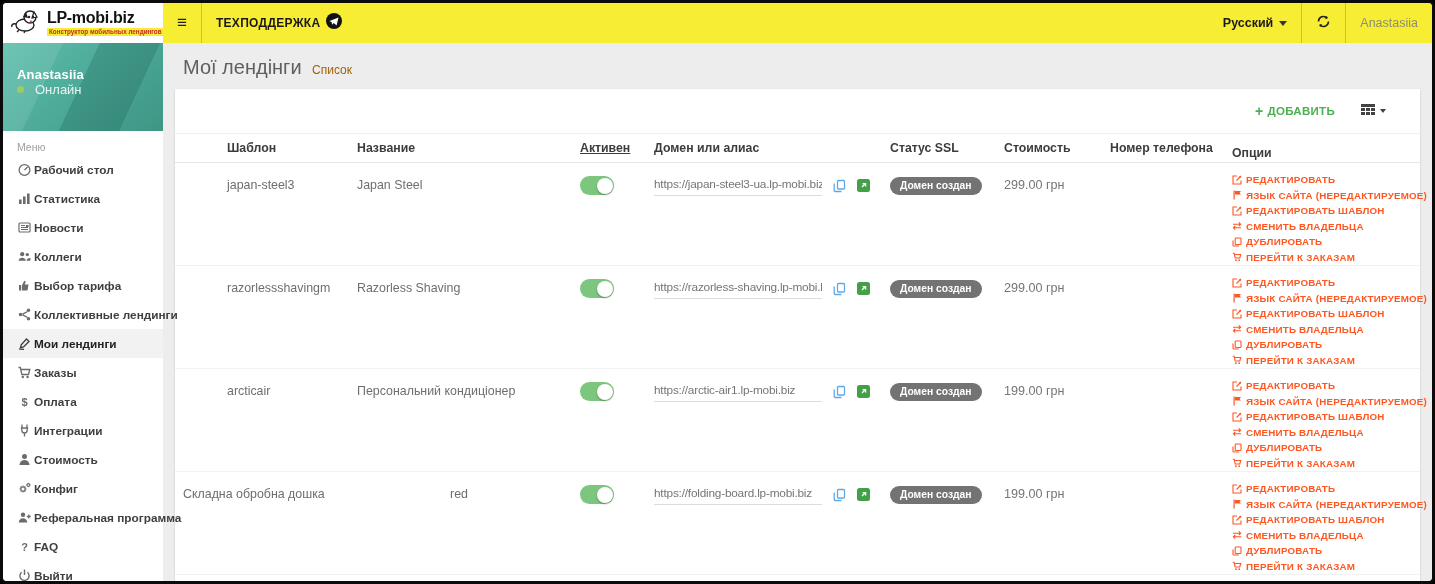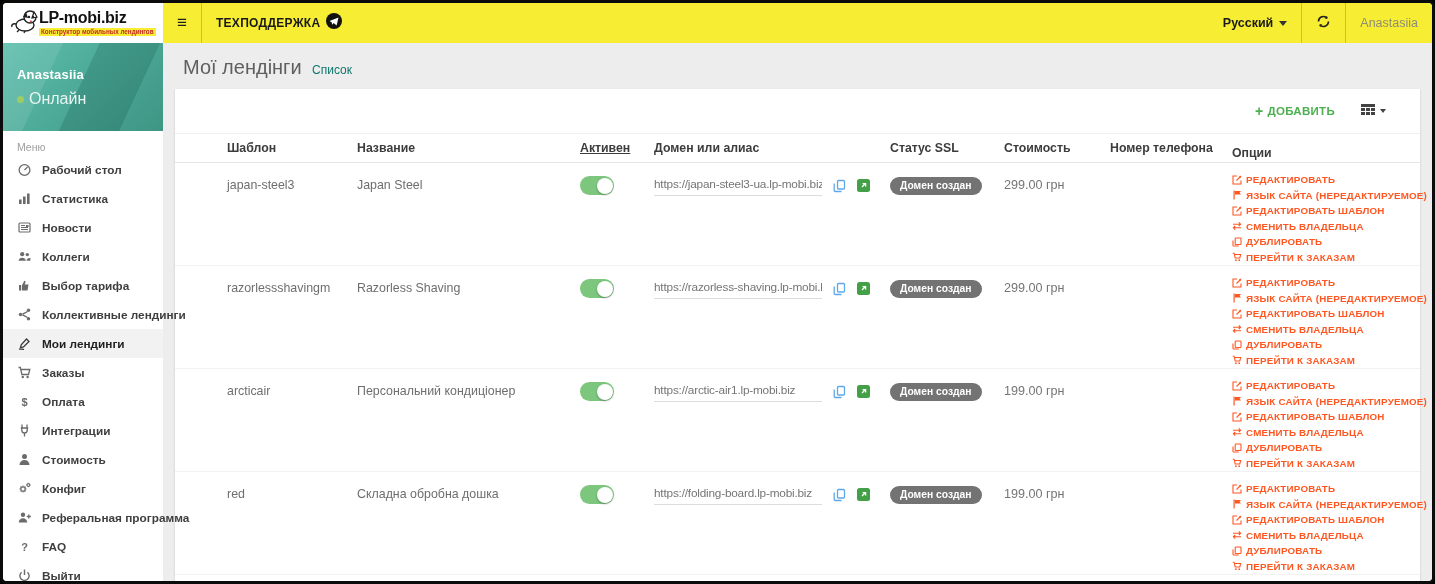--- a/index.html
+++ b/index.html
@@ -2,21 +2,21 @@
 <html><head>
 <meta charset="utf-8">
 <style>
   * { margin:0; padding:0; box-sizing:border-box; }
   html,body { background:#000; }
   body { width:1435px; height:584px; overflow:hidden; font-family:"Liberation Sans", sans-serif; }
   .screen { position:relative; width:1435px; height:584px; border:3px solid #0b0b0b; border-radius:7px; overflow:hidden; background:#EDEDED; }
 
   
   .topbar { position:absolute; left:0; top:0; width:100%; height:40px; background:#F7ED33; display:flex; align-items:stretch; z-index:30; }
-  .logo-box { width:160px; background:#fff; display:flex; align-items:center; padding:0 6px; gap:0; flex:none; }
+  .logo-box { width:160px; background:#fff; display:flex; align-items:center; padding:0 6px; gap:8px; flex:none; }
   .logo-text { display:flex; flex-direction:column; line-height:1; }
   .logo-title { font-size:16px; font-weight:bold; color:#111; letter-spacing:-0.3px; }
   .logo-sub { font-size:6.3px; font-weight:bold; color:#C62828; background:#F7ED33; padding:1px 2px; margin-top:2px; white-space:nowrap; }
   .tb-left { display:flex; align-items:center; }
   .tb-btn { height:100%; display:flex; align-items:center; padding:0 14px; cursor:pointer; }
   .tb-divider { width:1px; height:100%; background:rgba(0,0,0,0.18); }
   .hamburger { font-size:17px; font-weight:bold; color:#222; }
   .support-label { font-size:12px; font-weight:bold; color:#1a1a1a; letter-spacing:0.3px; margin-right:6px; }
   .tb-right { margin-left:auto; display:flex; align-items:stretch; }
   .lang-label { font-size:12.5px; font-weight:bold; color:#1a1a1a; }
@@ -25,35 +25,35 @@
 
   
   .sidebar { position:absolute; left:0; top:40px; bottom:0; width:160px; background:#fff; z-index:20; }
   .sb-header { height:88px; padding:24px 0 0 14px; color:#fff; position:relative; overflow:hidden;
     background:
       linear-gradient(115deg, rgba(0,0,0,0) 48%, rgba(0,60,50,0.18) 48.3%, rgba(0,60,50,0.18) 78%, rgba(0,0,0,0) 78.3%),
       linear-gradient(295deg, rgba(0,0,0,0) 70%, rgba(255,255,255,0.10) 70.3%),
       linear-gradient(135deg, #5CBEAC 0%, #3E9584 100%);
   }
   .sb-user-name { font-size:13px; font-weight:bold; letter-spacing:0.2px; }
-  .sb-user-status { display:flex; align-items:center; gap:5px; margin-top:8px; font-size:16px; color:#E8F5F1; }
+  .sb-user-status { display:flex; align-items:center; gap:11px; font-size:13px; color:#E8F5F1; }
   .status-dot { width:7px; height:7px; border-radius:50%; background:#9CCC65; }
   .sb-menu-label { font-size:10.5px; color:#9E9E9E; padding:10px 0 2px 14px; }
-  .sb-item { display:flex; align-items:center; gap:10px; height:29px; padding-left:14px; cursor:pointer; }
+  .sb-item { display:flex; align-items:center; gap:2px; height:29px; padding-left:14px; cursor:pointer; }
   .sb-item.active { background:#F2F2F2; }
   .sb-item .sb-ico { width:15px; height:15px; flex:none; display:flex; align-items:center; justify-content:center; color:#6b6b6b; font-size:11px; font-weight:bold; }
   .sb-item .sb-label { font-size:11.8px; font-weight:600; color:#3f3f3f; white-space:nowrap; }
   .sb-item.active .sb-label { font-weight:bold; color:#222; }
   .sb-ico svg { display:block; }
 
   
   .main { position:absolute; left:160px; top:40px; right:0; bottom:0; background:#EDEDED; overflow:hidden; }
   .page-head { padding:13px 0 10px 20px; }
   .page-title { font-size:20px; color:#5f5f5f; display:inline; }
-  .page-sub { font-size:12px; color:#0f766e; margin-left:6px; }
+  .page-sub { font-size:12px; color:#a16207; margin-left:6px; }
   .card { margin:0 12px; background:#fff; box-shadow:0 1px 2px rgba(0,0,0,0.18); min-height:600px; }
   .card-toolbar { height:44px; display:flex; align-items:center; justify-content:flex-end; padding-right:34px; gap:26px; }
   .add-btn { display:flex; align-items:center; gap:4px; color:#4CAF50; font-size:11.5px; font-weight:bold; letter-spacing:0.3px; cursor:pointer; }
   .add-plus { font-size:14px; font-weight:bold; }
   .view-toggle { display:flex; align-items:center; gap:5px; cursor:pointer; color:#424242; }
   .view-caret { width:0; height:0; border-left:3.5px solid transparent; border-right:3.5px solid transparent; border-top:4.5px solid #424242; }
 
   
   .thead { display:flex; border-top:1px solid #F0F0F0; border-bottom:1px solid #E6E6E6; height:30px; align-items:center; }
   .thead .cell { font-size:12.3px; font-weight:bold; color:#3c3c3c; }
@@ -556,22 +556,22 @@
                   <path d="M.8 1.2h1.3l1.1 4.8h4.6l.9-3.5H2.6"></path>
                   <circle cx="3.9" cy="8.2" r="0.9" fill="#FF5722" stroke="none"></circle>
                   <circle cx="7.2" cy="8.2" r="0.9" fill="#FF5722" stroke="none"></circle>
                 </svg>
     <span class="opt-label">ПЕРЕЙТИ К ЗАКАЗАМ</span>
   </div>
 </div>
   </div>
 
   <div class="row">
+    <div class="cell c-name"><span class="cell-text">Складна обробна дошка</span></div>
     <div class="cell c-template"><span class="cell-text">red</span></div>
-    <div class="cell c-name"><span class="cell-text">Складна обробна дошка</span></div>
     <div class="cell c-active">
       <div class="toggle">
                 <div class="knob"></div>
               </div>
     </div>
     <div class="cell c-domain">
       <div class="domain-wrap">
         <input class="domain-input" value="https://folding-board.lp-mobi.biz" style="">
         <span class="mini-ico">
           <svg width="13" height="14" viewBox="0 0 13 14" fill="none" stroke="#5FA8E8" stroke-width="1.3">

